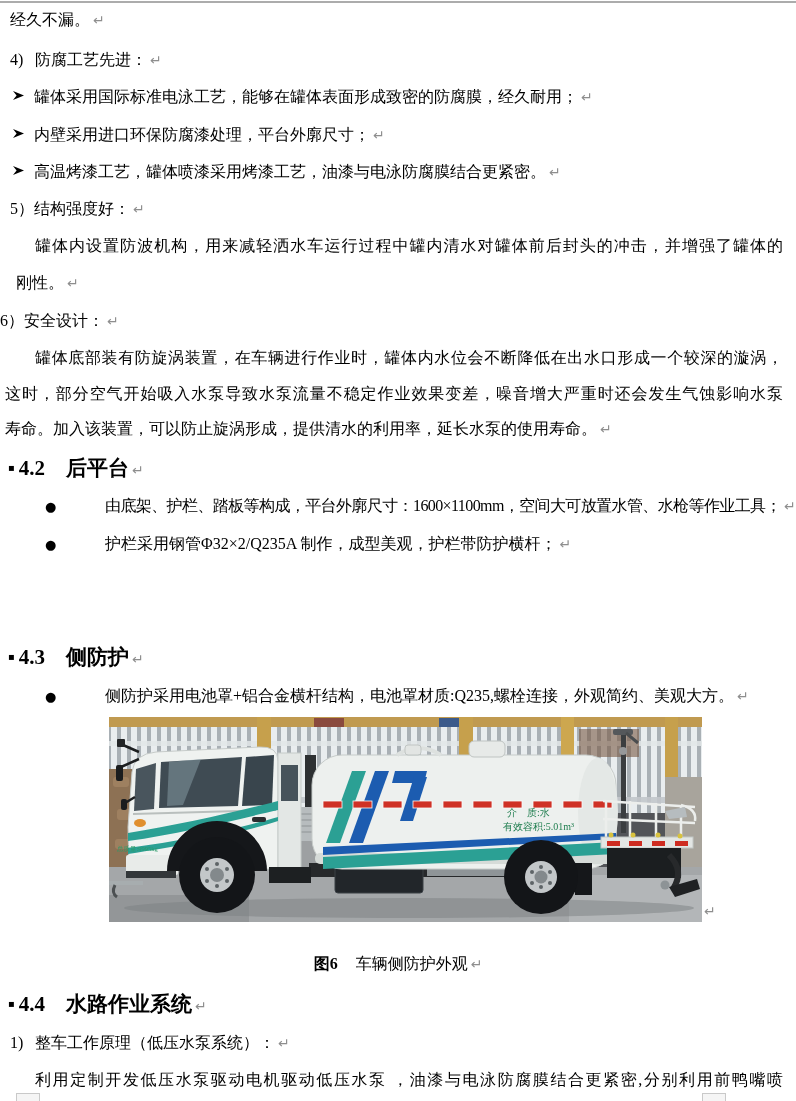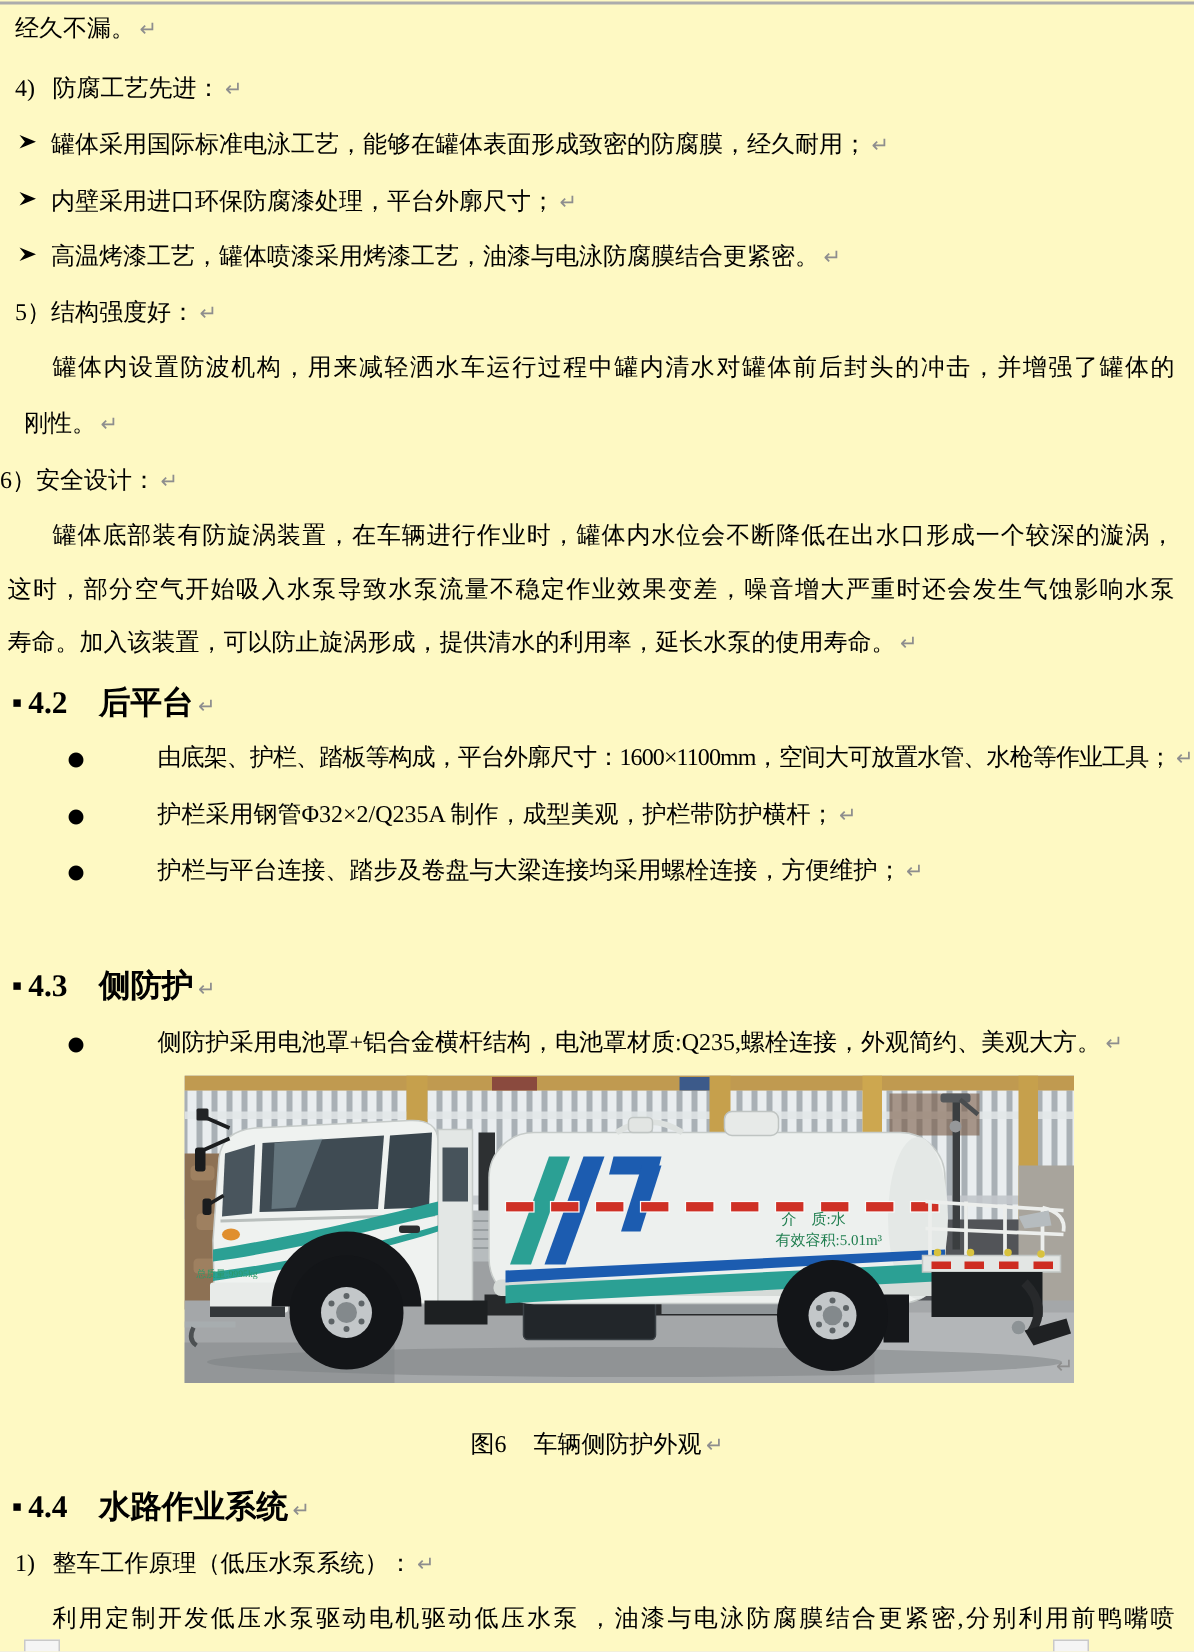--- a/index.html
+++ b/index.html
@@ -1,32 +1,32 @@
 <!DOCTYPE html>
 <html><head>
 <meta charset="utf-8">
 <style>
   html,body{margin:0;padding:0;background:#e9e9e9;}
-  .page{position:relative;width:796px;height:1101px;background:#fef9c3;overflow:hidden;
+  .page{position:relative;width:796px;height:1101px;background:#ffffff;overflow:hidden;
         font-family:"Liberation Serif","DejaVu Serif",serif;color:#000;}
   .toprule{position:absolute;left:0;top:1px;width:796px;height:2px;background:#acacac;}
   .line{position:absolute;font-size:16px;line-height:22px;white-space:nowrap;}
   .just{white-space:normal;text-align:justify;text-align-last:justify;}
   .num{display:inline-block;width:25px;}
   .dot{display:inline-block;width:60px;font-size:13px;font-family:"DejaVu Sans",sans-serif;}
   .arrow{display:inline-block;width:13px;margin-right:9px;}
   .tight{letter-spacing:-0.6px;}
   .pmark{color:#8e8e8e;font-family:"DejaVu Sans",sans-serif;font-size:14px;margin-left:3px;letter-spacing:0;}
   .h{font-weight:bold;font-size:21px;line-height:26px;}
   .h .pmark{font-weight:normal;}
   .sq{font-size:10px;vertical-align:4px;margin-right:4px;font-family:"DejaVu Sans",sans-serif;}
   .htitle{margin-left:21px;}
   .caption{position:absolute;left:0;width:796px;text-align:center;font-size:16px;line-height:22px;}
-  .cap-label{font-weight:normal;margin-right:18px;}
-  .figure{position:absolute;left:123px;top:717px;width:593px;height:179px;}
+  .cap-label{font-weight:bold;margin-right:18px;}
+  .figure{position:absolute;left:109px;top:717px;width:593px;height:179px;}
   .figure svg{display:block;}
   .figmark{position:absolute;left:704px;top:903px;font-size:14px;color:#8e8e8e;
            font-family:"DejaVu Sans",sans-serif;}
   .cut{position:absolute;height:8px;border:1px solid #c9c9c9;background:#f5f5f5;}
 </style>
 </head>
 <body>
 
 <div class="page">
   <div class="toprule"></div>
@@ -82,23 +82,20 @@
 
   <div class="line h" style="left:8px;top:455px">
     <span class="sq">▪</span><span>4.2</span><span class="htitle">后平台</span><span class="pmark">↵</span>
   </div>
 
   <div class="line tight" style="left:45px;top:495px">
     <span class="dot">●</span><span>由底架、护栏、踏板等构成，平台外廓尺寸：1600×1100mm，空间大可放置水管、水枪等作业工具；</span><span class="pmark">↵</span>
   </div>
   <div class="line" style="left:45px;top:533px">
     <span class="dot">●</span><span>护栏采用钢管Φ32×2/Q235A 制作，成型美观，护栏带防护横杆；</span><span class="pmark">↵</span>
-  </div>
-  <div class="line" style="left:45px;top:570px">
-    <span class="dot">●</span><span>护栏与平台连接、踏步及卷盘与大梁连接均采用螺栓连接，方便维护；</span><span class="pmark">↵</span>
   </div>
 
   <div class="line h" style="left:8px;top:644px">
     <span class="sq">▪</span><span>4.3</span><span class="htitle">侧防护</span><span class="pmark">↵</span>
   </div>
 
   <div class="line" style="left:45px;top:685px">
     <span class="dot">●</span><span>侧防护采用电池罩+铝合金横杆结构，电池罩材质:Q235,螺栓连接，外观简约、美观大方。</span><span class="pmark">↵</span>
   </div>
 

